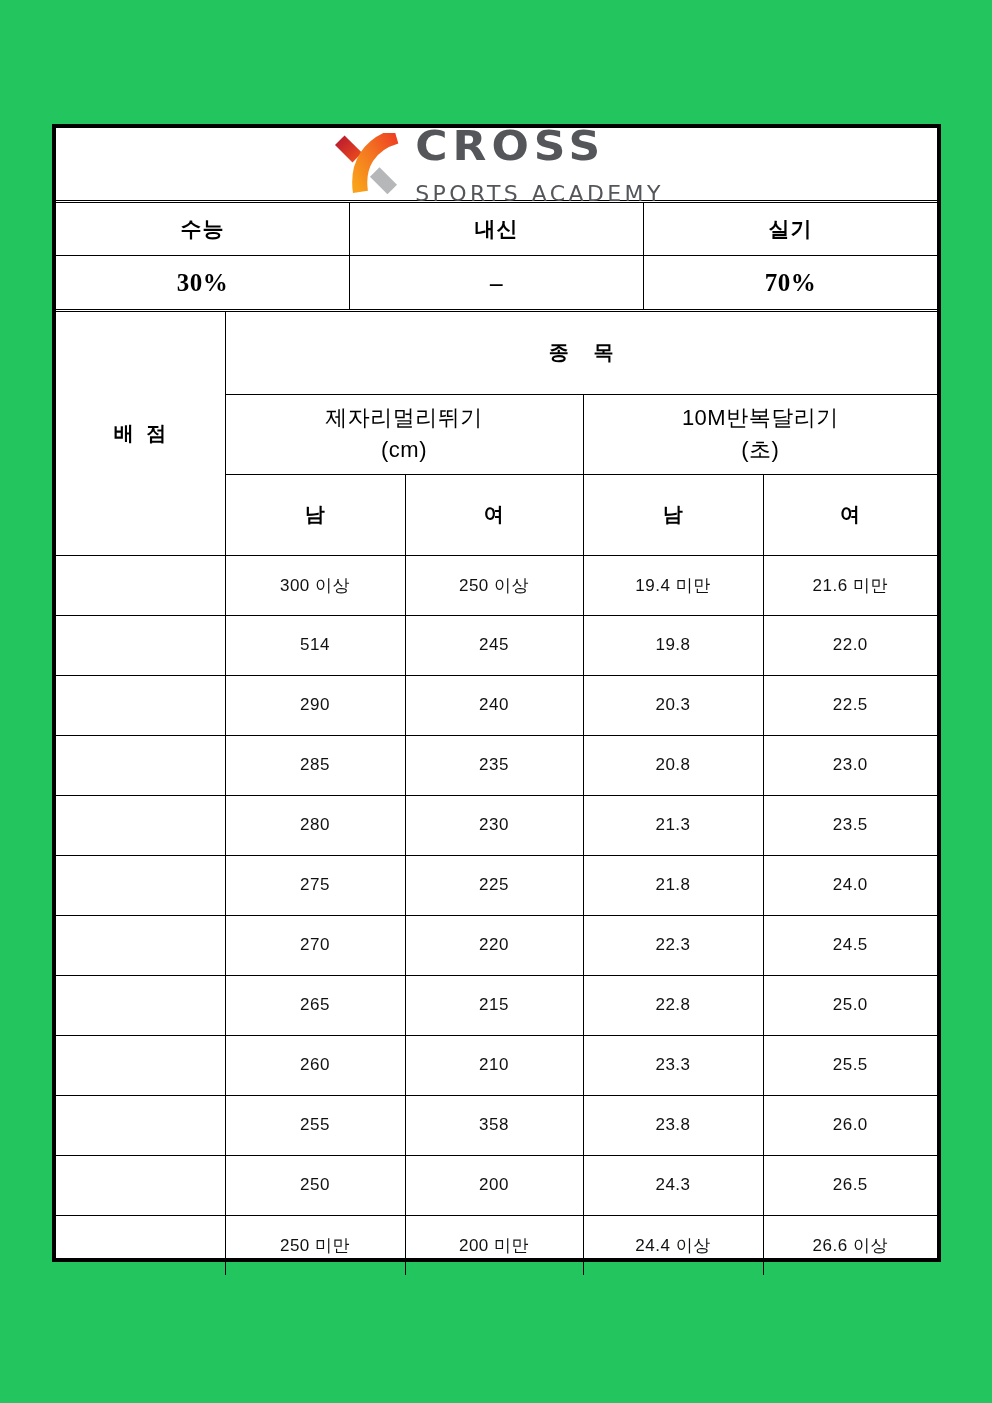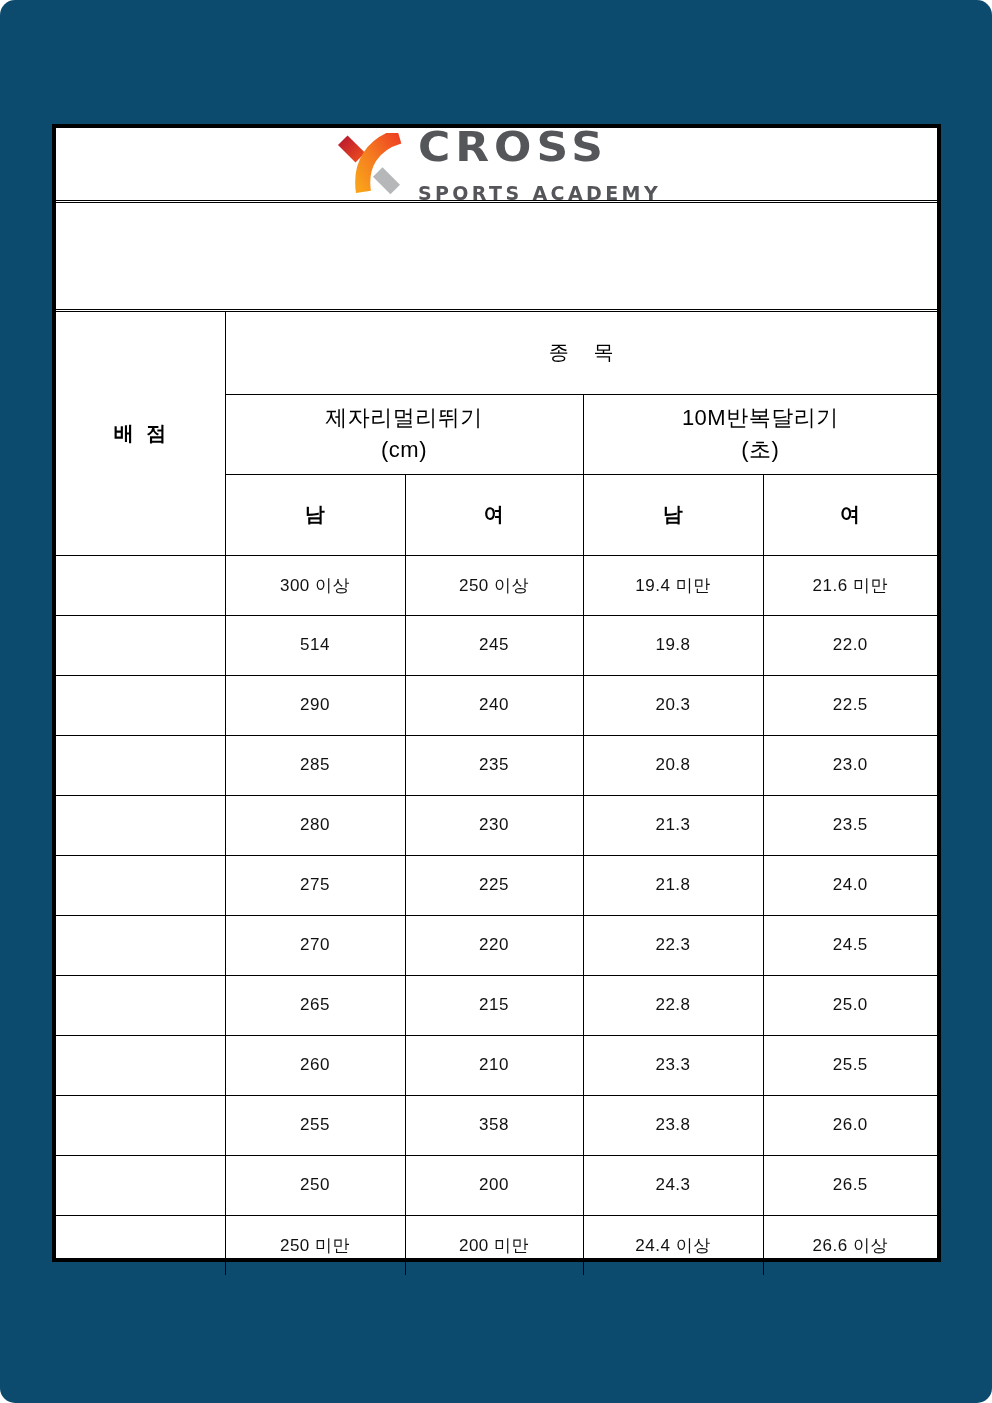--- a/index.html
+++ b/index.html
@@ -1,20 +1,19 @@
 <!DOCTYPE html>
 <html><head>
 <meta charset="utf-8">
 <style>
   html,body{margin:0;padding:0;background:#ffffff;}
   .sheet{
-    position:relative;width:992px;height:1403px;background:#0c4a6e;
+    position:relative;width:992px;height:1403px;background:#22c55e;
     font-family:"Liberation Sans","DejaVu Sans",sans-serif;color:#000;
     overflow:hidden;
-    border-radius:15px;
   }
   .frame{
     position:absolute;left:52px;top:124px;width:889px;height:1138px;
     border:4px solid #000;box-sizing:border-box;
     display:flex;flex-direction:column;background:#fff;
   }
   
   .sec-logo{
     height:72px;border-bottom:3px double #000;flex:0 0 auto;
     display:flex;align-items:center;justify-content:center;
@@ -22,21 +21,21 @@
   .logo{display:flex;align-items:center;gap:12px;}
   .logo-mark{display:block;}
   .logo-text{display:flex;flex-direction:column;align-items:flex-start;line-height:1;}
   .brand{
     font-family:"DejaVu Sans","Liberation Sans",sans-serif;
     font-weight:bold;font-size:44px;letter-spacing:5px;
     transform:scaleY(0.92);transform-origin:left center;
   }
   .brand-sub{
     font-family:"DejaVu Sans","Liberation Sans",sans-serif;
-    font-weight:700;font-size:19px;letter-spacing:3.4px;margin-top:15px;
+    font-weight:400;font-size:22px;letter-spacing:3.4px;margin-top:15px;
   }
   
   .sec-title{
     height:74px;border-bottom:3px double #000;flex:0 0 auto;
     display:flex;align-items:center;justify-content:center;
   }
   .doc-title{font-size:33px;font-weight:bold;letter-spacing:1px;white-space:pre;}
   
   .sec-ratio{height:106px;border-bottom:3px double #000;flex:0 0 auto;}
   table{border-collapse:collapse;border-style:hidden;width:100%;table-layout:fixed;}
@@ -44,21 +43,21 @@
   .ratio tr.r1 td{height:52px;font-size:21px;font-weight:600;letter-spacing:1px;}
   .ratio tr.r2 td{
     height:53px;font-family:"Liberation Serif","DejaVu Serif",serif;
     font-weight:bold;font-size:25px;letter-spacing:0.5px;
   }
   
   .sec-score{flex:1 1 auto;}
   .score{height:100%;}
   .score td{font-size:17px;letter-spacing:0.5px;color:#111;}
   .score .corner{font-size:20px;font-weight:600;white-space:pre;color:#000;}
-  .score .group{font-size:20px;font-weight:400;white-space:pre;color:#000;}
+  .score .group{font-size:20px;font-weight:700;white-space:pre;color:#000;}
   .score .event{font-size:22px;line-height:1.45;color:#000;}
   .score .gender{font-size:20px;font-weight:600;color:#000;}
   .score tr.h1{height:82px;}
   .score tr.h2{height:80px;}
   .score tr.h3{height:81px;}
   .score tr.d{height:60px;}
 </style>
 </head>
 <body>
 
@@ -87,20 +86,30 @@
           <div class="brand">CROSS</div>
           <div class="brand-sub">SPORTS ACADEMY</div>
         </div>
       </div>
     </div>
 
 
     <div class="sec-ratio">
       <table class="ratio">
         <tbody>
+            <tr class="r1">
+          <td>수능</td>
+          <td>내신</td>
+          <td>실기</td>
+        </tr>
+        <tr class="r2">
+          <td>30%</td>
+          <td>–</td>
+          <td>70%</td>
+        </tr>
       </tbody>
         </table>
     </div>
 
     <div class="sec-score">
       <table class="score">
         <colgroup>
           <col style="width:169px">
             <col style="width:180px">
             <col style="width:178px">

